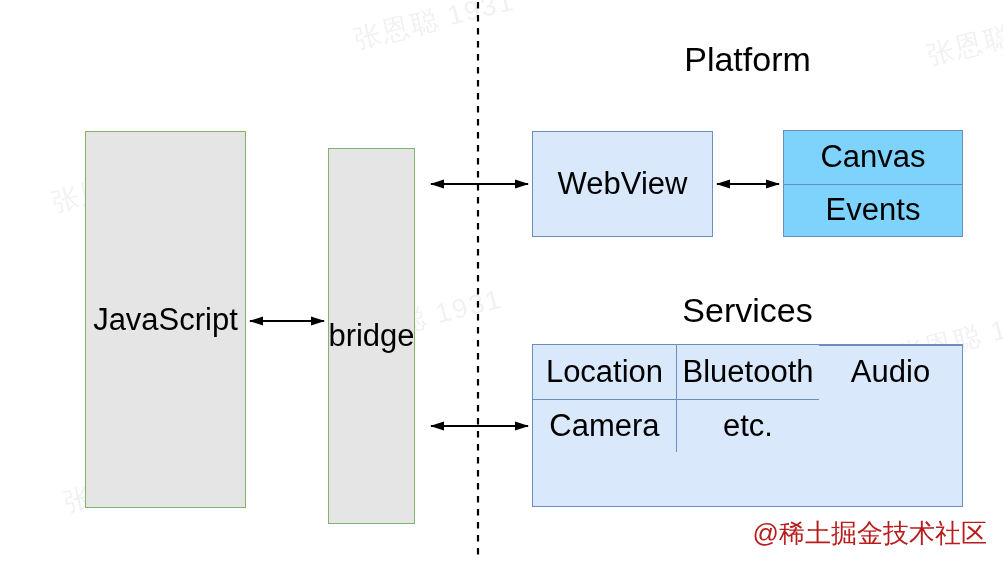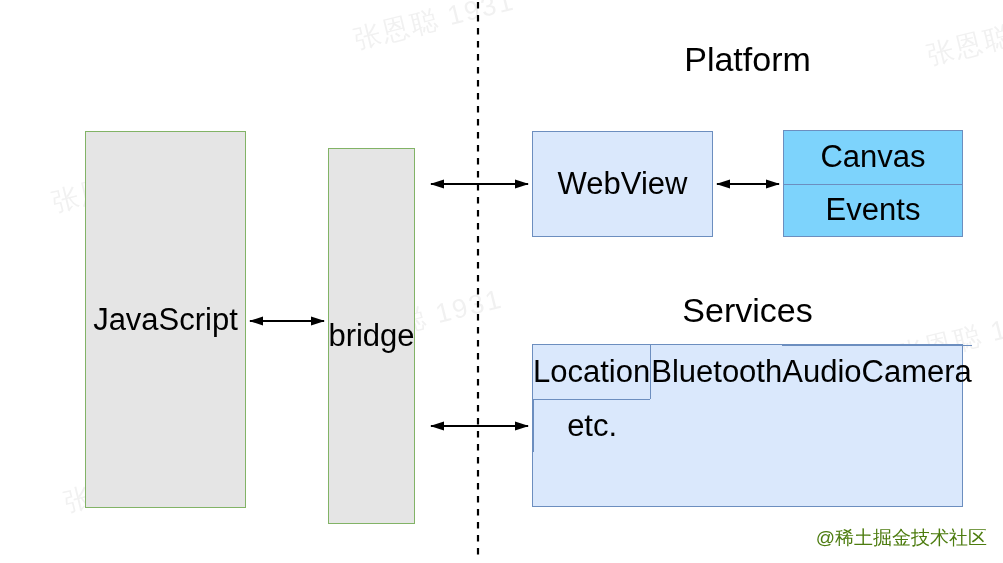--- a/index.html
+++ b/index.html
@@ -60,21 +60,21 @@
     align-items: center;
     justify-content: center;
   }
   .stack-row + .stack-row { border-top: 1.5px solid #6c8ebf; }
 
   .services-table {
     background: #dae8fc;
     border: 1.5px solid #6c8ebf;
     box-sizing: border-box;
     display: grid;
-    grid-template-columns: 1fr 1fr 1fr 1fr;
+    grid-template-columns: 1fr 1fr 1fr;
     grid-template-rows: 1fr 1fr 1fr;
   }
   .svc-cell {
     display: flex;
     align-items: center;
     justify-content: center;
     box-sizing: border-box;
   }
   .svc-cell.col2 { border-left: 1.5px solid #6c8ebf; }
   .svc-cell.rown { border-top: 1.5px solid #6c8ebf; }
@@ -93,22 +93,22 @@
     color: rgba(60, 60, 60, 0.07);
     transform: rotate(-14deg);
     white-space: nowrap;
     user-select: none;
   }
 
   .attribution {
     position: absolute;
     right: 16px;
     bottom: 12px;
-    font-size: 19px;
-    color: #4d7c0f;
+    font-size: 26px;
+    color: #b91c1c;
     white-space: nowrap;
   }
 </style>
 </head>
 <body>
 
 <div id="canvas">
 
   <span class="watermark" style="left:352px; top:2px;">张恩聪 1931</span>
   <span class="watermark" style="left:925px; top:18px;">张恩聪 1931</span>

